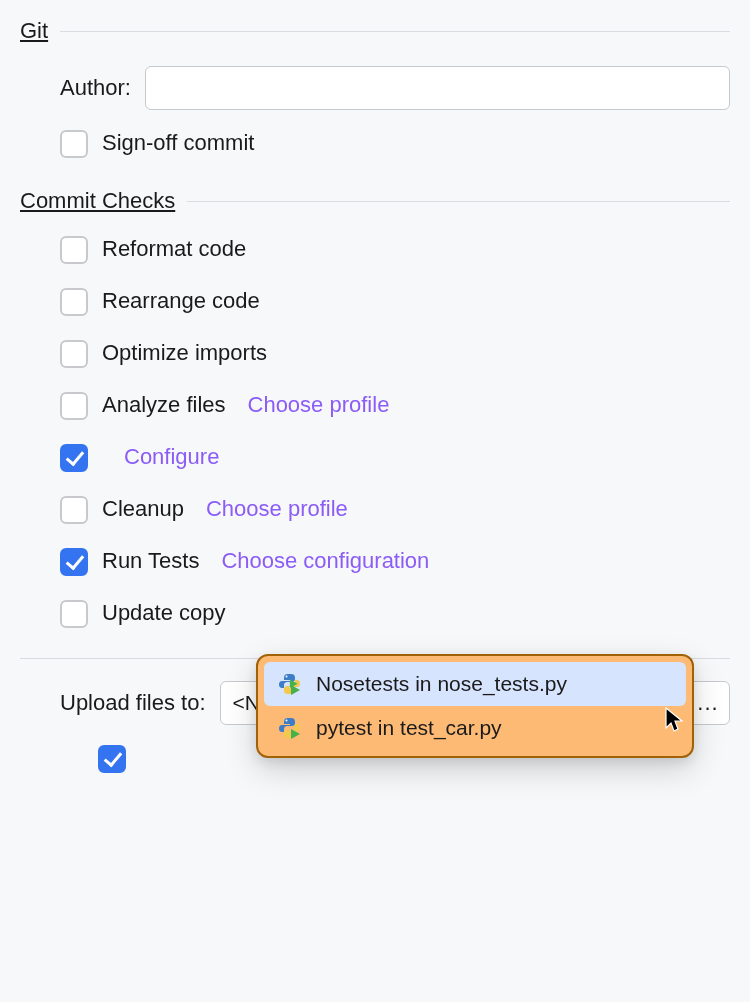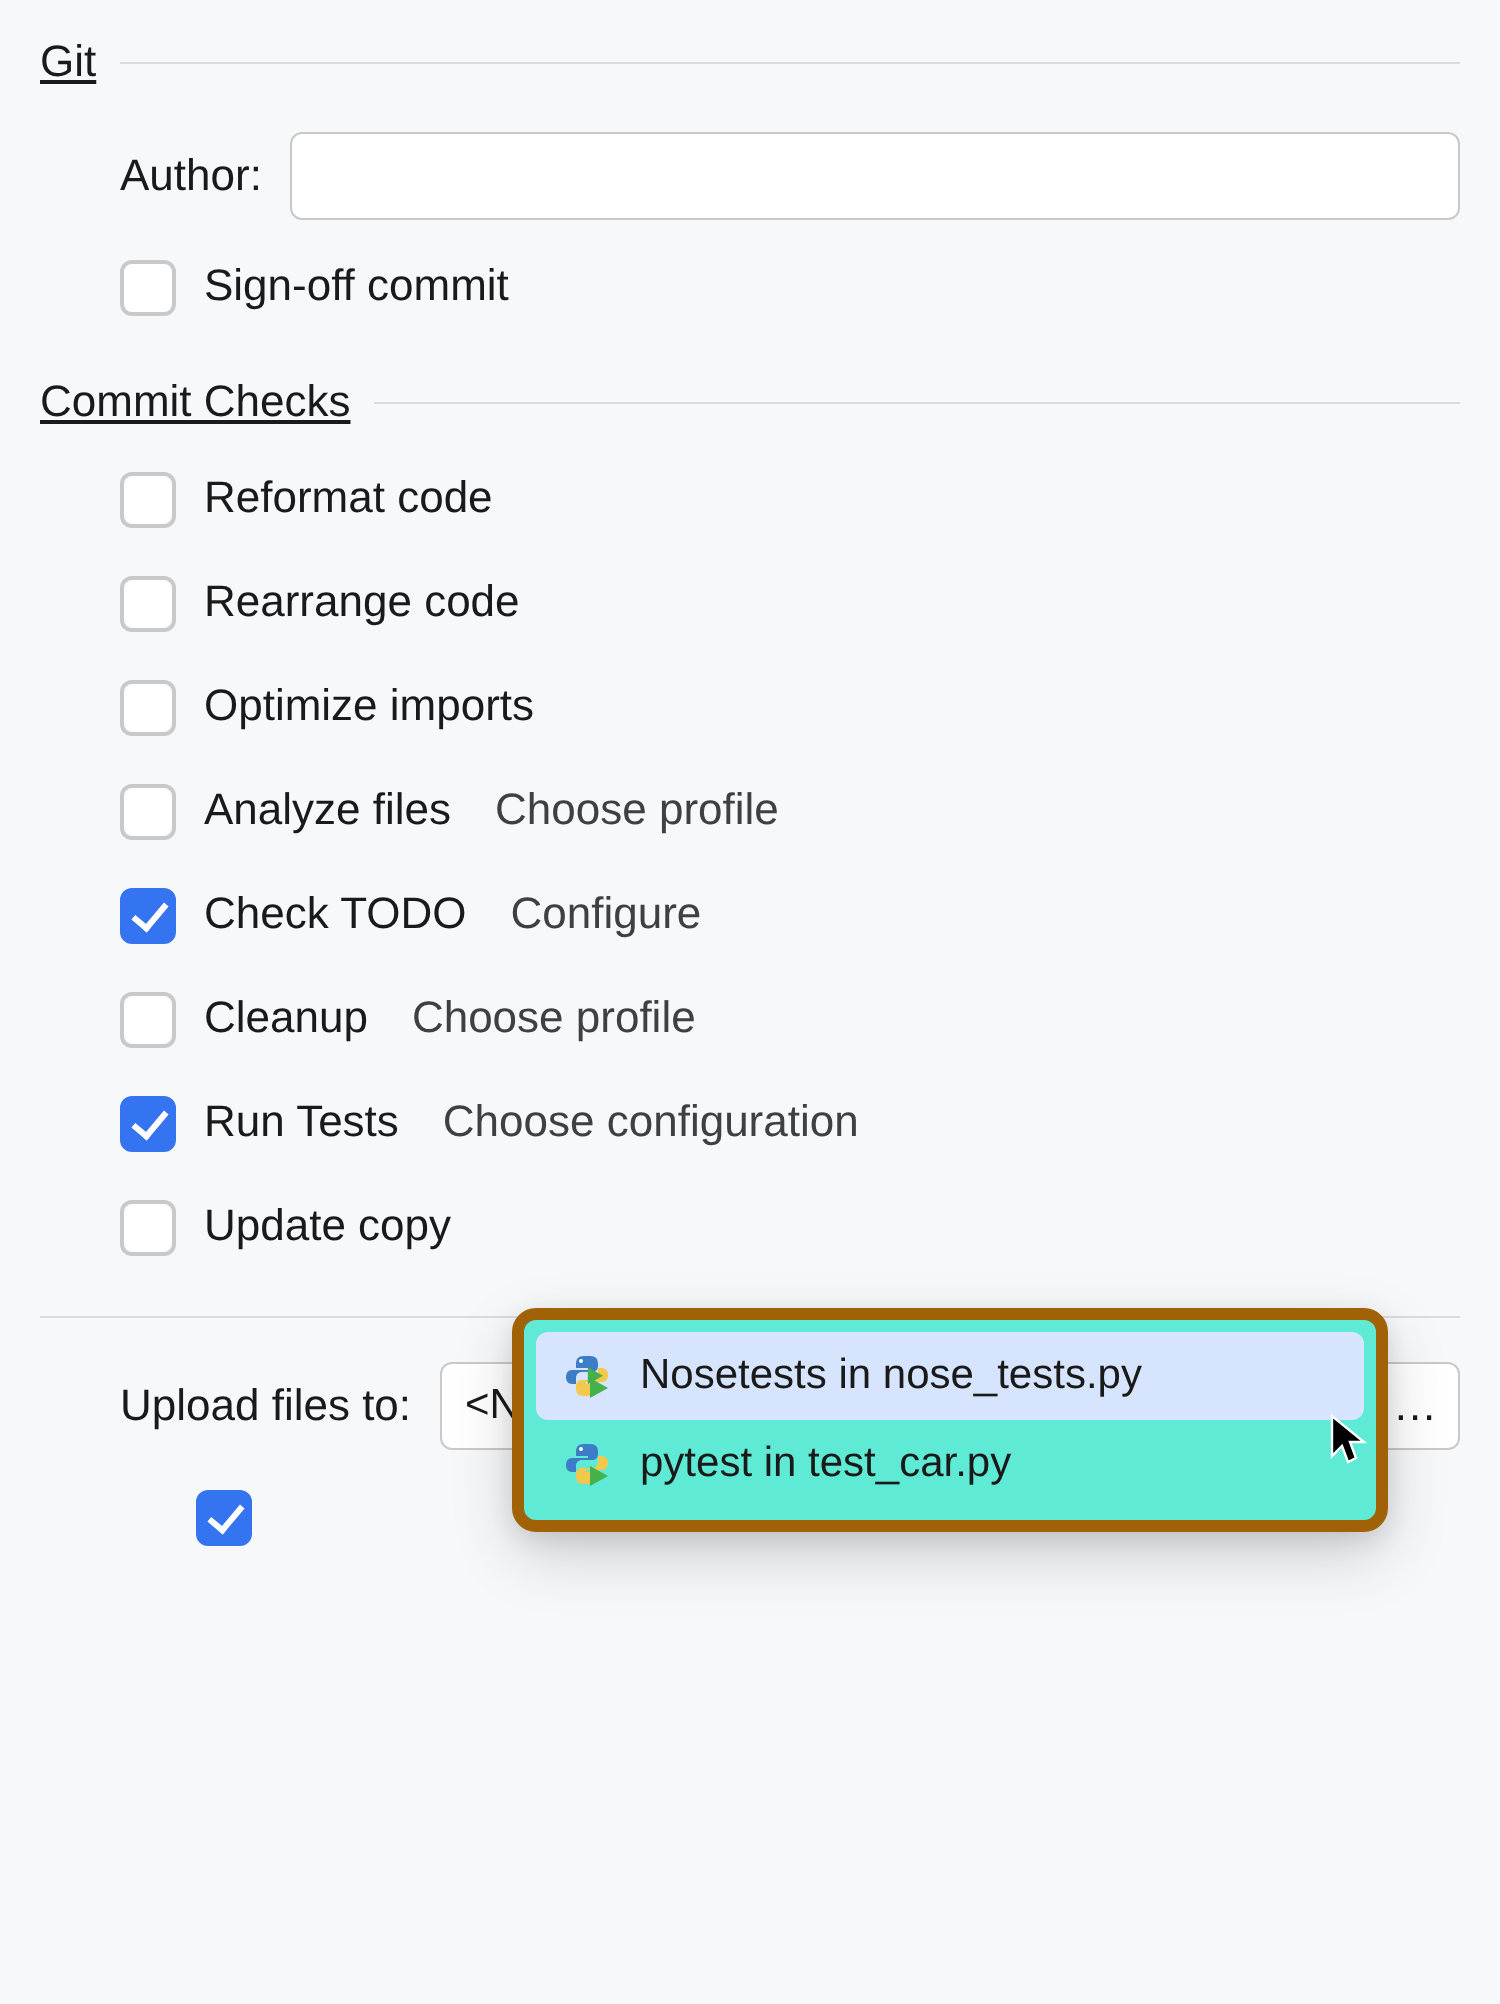--- a/index.html
+++ b/index.html
@@ -88,21 +88,21 @@
       height: 14px;
       border: solid #fff;
       border-width: 0 3px 3px 0;
       transform: rotate(40deg);
     }
     .checkbox-label {
       font-size: 22px;
       color: #1a1a1a;
     }
     .link {
-      color: #404040;
+      color: #8b5cf6;
       margin-left: 22px;
       cursor: pointer;
     }
     .select-wrap {
       display: flex;
       align-items: center;
       gap: 12px;
       flex: 1;
     }
     .select-box {
@@ -131,22 +131,22 @@
       justify-content: center;
       font-size: 22px;
       cursor: pointer;
       letter-spacing: 1px;
     }
     .popup {
       position: absolute;
       left: 256px;
       top: 654px;
       width: 438px;
-      background: #5eead4;
-      border: 6px solid #a16207;
+      background: #fdba74;
+      border: 2px solid #a16207;
       border-radius: 12px;
       box-shadow: 0 12px 32px rgba(0,0,0,0.16), 0 4px 12px rgba(0,0,0,0.10);
       padding: 6px;
       z-index: 100;
     }
     .popup-item {
       display: flex;
       align-items: center;
       padding: 10px 14px;
       border-radius: 6px;
@@ -214,21 +214,20 @@
   </div>
 
   <div class="checkbox-row tight">
     <div class="checkbox"></div>
     <span class="checkbox-label">Analyze files</span>
     <span class="link">Choose profile</span>
   </div>
 
   <div class="checkbox-row tight">
     <div class="checkbox checked"></div>
-    <span class="checkbox-label">Check TODO</span>
     <span class="link">Configure</span>
   </div>
 
   <div class="checkbox-row tight">
     <div class="checkbox"></div>
     <span class="checkbox-label">Cleanup</span>
     <span class="link">Choose profile</span>
   </div>
 
   <div class="checkbox-row tight">

